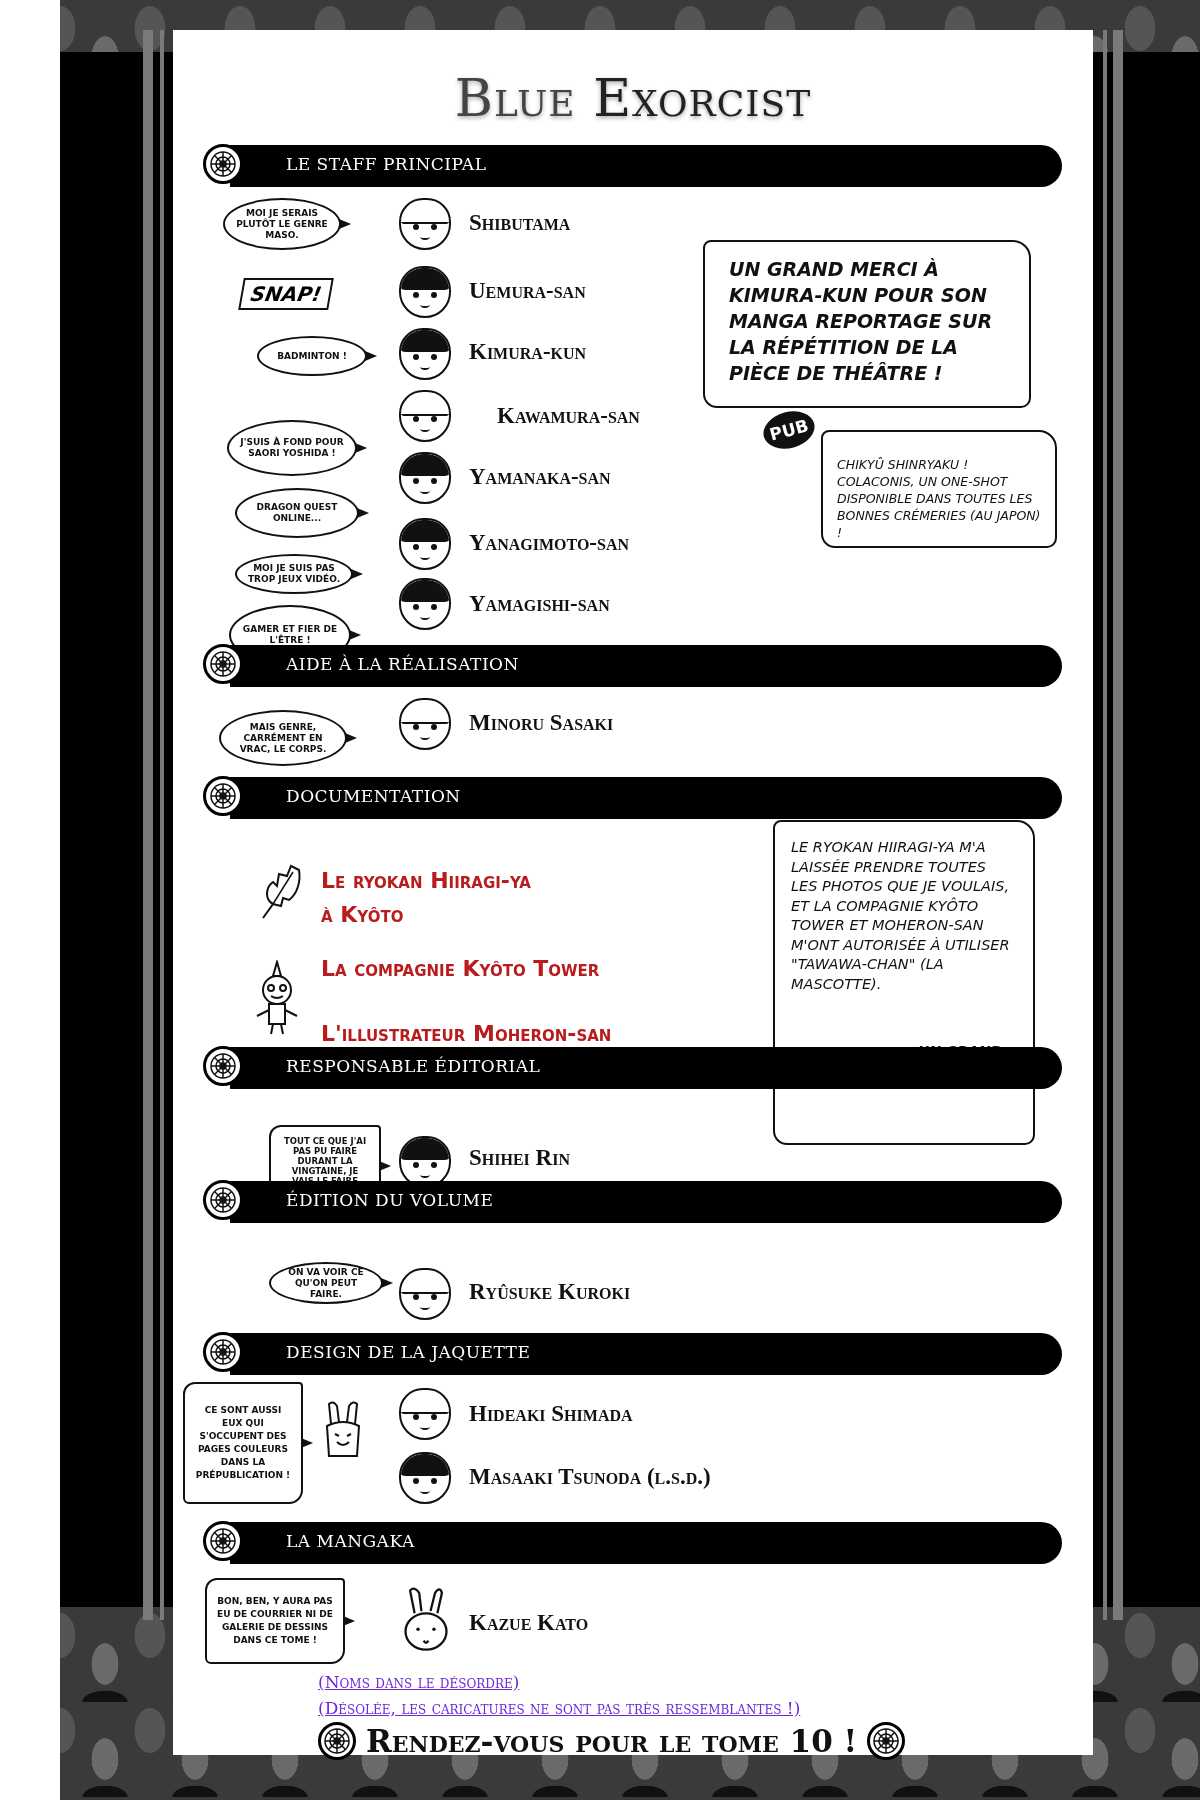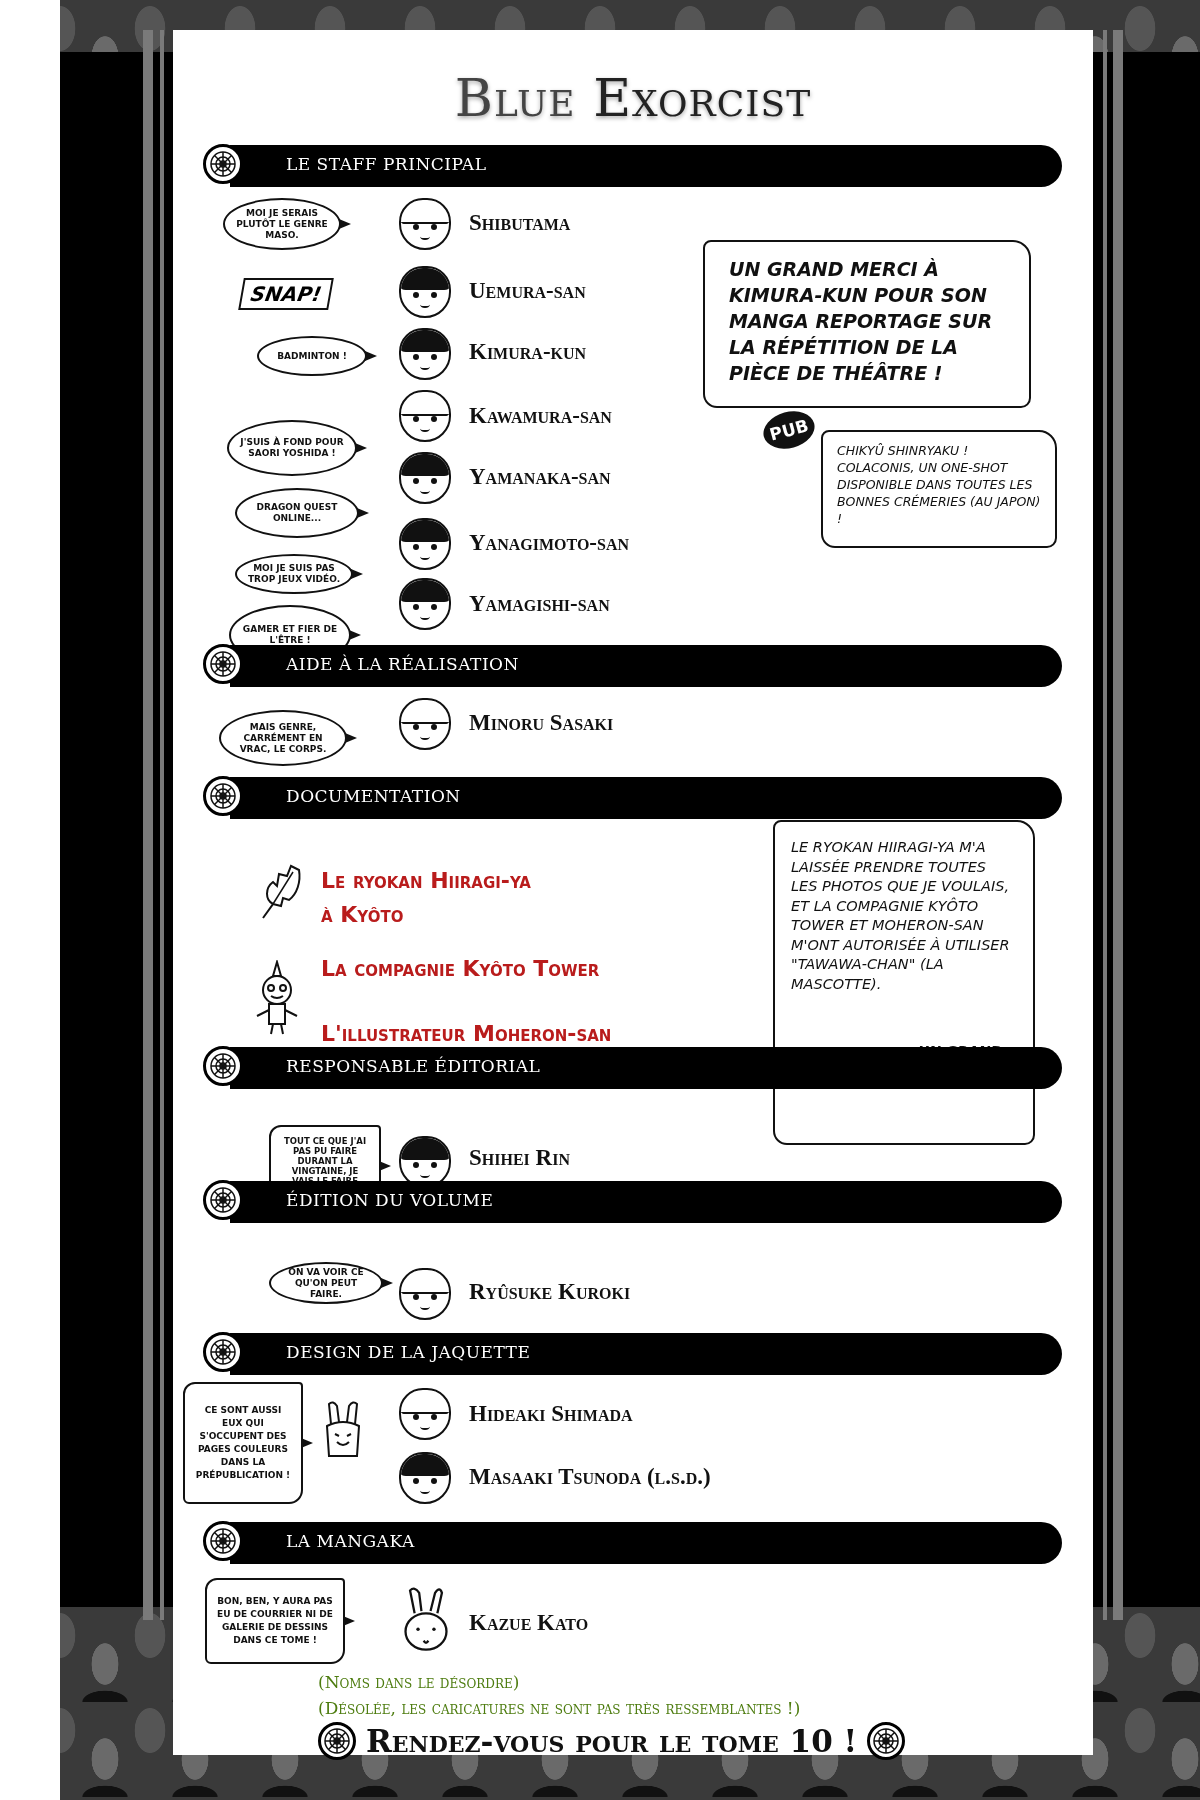--- a/index.html
+++ b/index.html
@@ -37,21 +37,21 @@
   .face { position:absolute; left:226px; width:52px; height:52px; border:2px solid #111; border-radius:46% 46% 50% 50%; background:#fff; box-sizing:border-box; overflow:hidden; }
   .face .hair { position:absolute; left:0; top:0; width:100%; height:45%; background:#111; border-radius:40% 40% 10% 10%; }
   .face .hair.light { background:transparent; border-bottom:2px solid #111; }
   .face .eye { position:absolute; top:50%; width:6px; height:6px; border-radius:50%; background:#111; }
   .face .eye.l { left:26%; } .face .eye.r { right:26%; }
   .face .mouth { position:absolute; left:40%; bottom:16%; width:20%; height:5px; border-bottom:2px solid #111; border-radius:0 0 50% 50%; }
 
   .big-bubble { position:absolute; border:2.5px solid #111; background:#fff; border-radius:8px 18px 10px 14px; font-family:"DejaVu Sans", sans-serif; font-style:italic; color:#111; text-transform:uppercase; box-sizing:border-box; }
   .pub { position:absolute; width:52px; height:36px; border-radius:50%; background:#111; color:#fff; font-family:"DejaVu Sans", sans-serif; font-weight:bold; font-size:17px; display:flex; align-items:center; justify-content:center; transform:rotate(-15deg); }
 
-  .note { position:absolute; left:145px; font-family:"DejaVu Serif", serif; font-size:17px; font-variant:small-caps; color:#4d7c0f; }
+  .note { position:absolute; left:145px; font-family:"DejaVu Serif", serif; font-size:17px; font-variant:small-caps; color:#6d28d9;text-decoration:underline; }
   .rendez { position:absolute; left:145px; top:1694px; width:640px; display:flex; align-items:center; gap:10px; font-family:"DejaVu Serif", serif; font-weight:bold; font-size:31px; font-variant:small-caps; color:#111; }
   .rendez .rosette { position:relative; left:0; top:0; width:38px; height:38px; }
   .bunny { position:absolute; width:44px; height:58px; }
   .leaf { position:absolute; }
 </style>
 </head>
 <body>
 
 <div class="frame">
   <div class="damask top"></div>
@@ -110,21 +110,21 @@
     </div>
   <div class="name" style="top:309px;">Kimura-kun</div>
 
   <div class="bubble" style="left:54px;top:390px;width:130px;height:56px;">J'suis à fond pour Saori Yoshida !</div>
   <div class="face" style="top:360px;">
       <div class="hair light"></div>
       <div class="eye l"></div>
       <div class="eye r"></div>
       <div class="mouth"></div>
     </div>
-  <div class="name" style="top:373px;">Kawamura-san</div>
+  <div class="name" style="top:373px;margin-left:28px;">Kawamura-san</div>
 
   <div class="bubble" style="left:62px;top:458px;width:124px;height:50px;">Dragon Quest Online...</div>
   <div class="face" style="top:422px;">
       <div class="hair"></div>
       <div class="eye l"></div>
       <div class="eye r"></div>
       <div class="mouth"></div>
     </div>
   <div class="name" style="top:434px;">Yamanaka-san</div>
 
@@ -141,21 +141,21 @@
   <div class="face" style="top:548px;">
       <div class="hair"></div>
       <div class="eye l"></div>
       <div class="eye r"></div>
       <div class="mouth"></div>
     </div>
   <div class="name" style="top:561px;">Yamagishi-san</div>
 
   <div class="big-bubble" style="left:530px;top:210px;width:328px;height:168px;padding:14px 24px;font-size:19px;line-height:26px;font-weight:bold;">Un grand merci à Kimura-kun pour son manga reportage sur la répétition de la pièce de théâtre !</div>
   <div class="pub" style="left:590px;top:382px;">PUB</div>
-  <div class="big-bubble" style="left:648px;top:400px;width:236px;height:118px;padding:10px 14px;font-size:12.5px;line-height:17px;">Chikyû Shinryaku ! Colaconis, un one-shot disponible dans toutes les bonnes crémeries (au Japon) !</div>
+  <div class="big-bubble" style="left:648px;top:400px;width:236px;height:118px;padding:24px 14px;font-size:12.5px;line-height:17px;">Chikyû Shinryaku ! Colaconis, un one-shot disponible dans toutes les bonnes crémeries (au Japon) !</div>
 
   <div class="hdr" style="top:615px;">
     <div class="rosette">
         <svg viewBox="0 0 30 30">
           <g fill="none" stroke="#111" stroke-width="1.5">
             <circle cx="15" cy="15" r="12"></circle>
             <circle cx="15" cy="15" r="7"></circle>
             <circle cx="15" cy="15" r="3"></circle>
             <path d="M15 3v24M3 15h24M6.5 6.5l17 17M23.5 6.5l-17 17"></path>
           </g>

